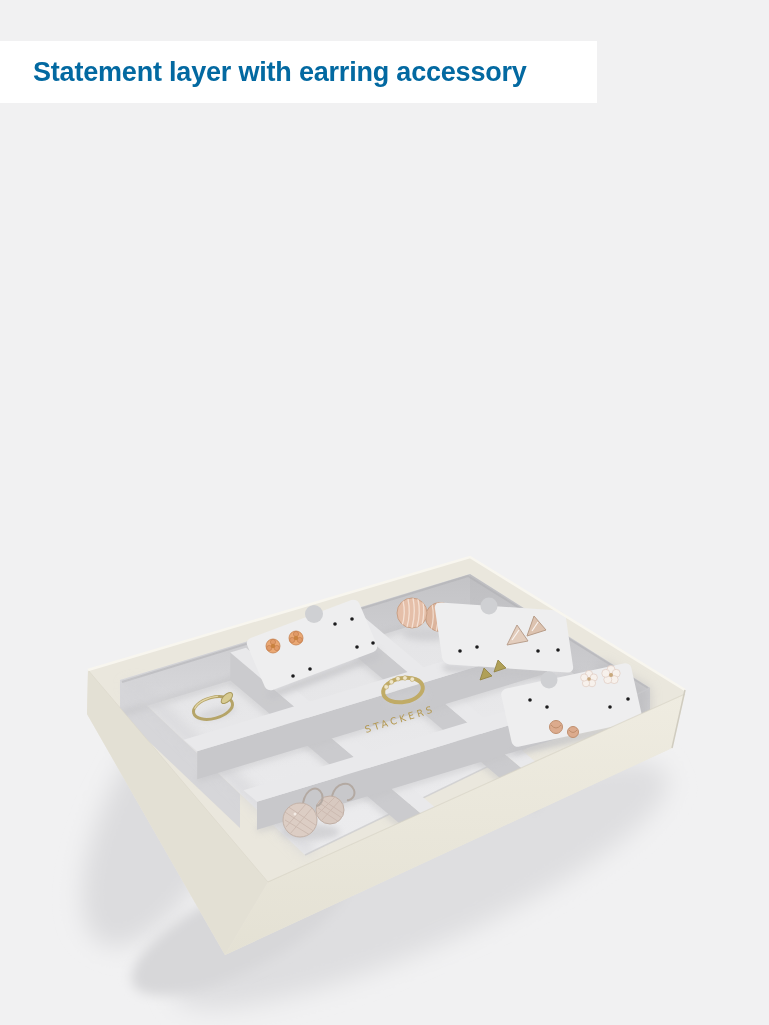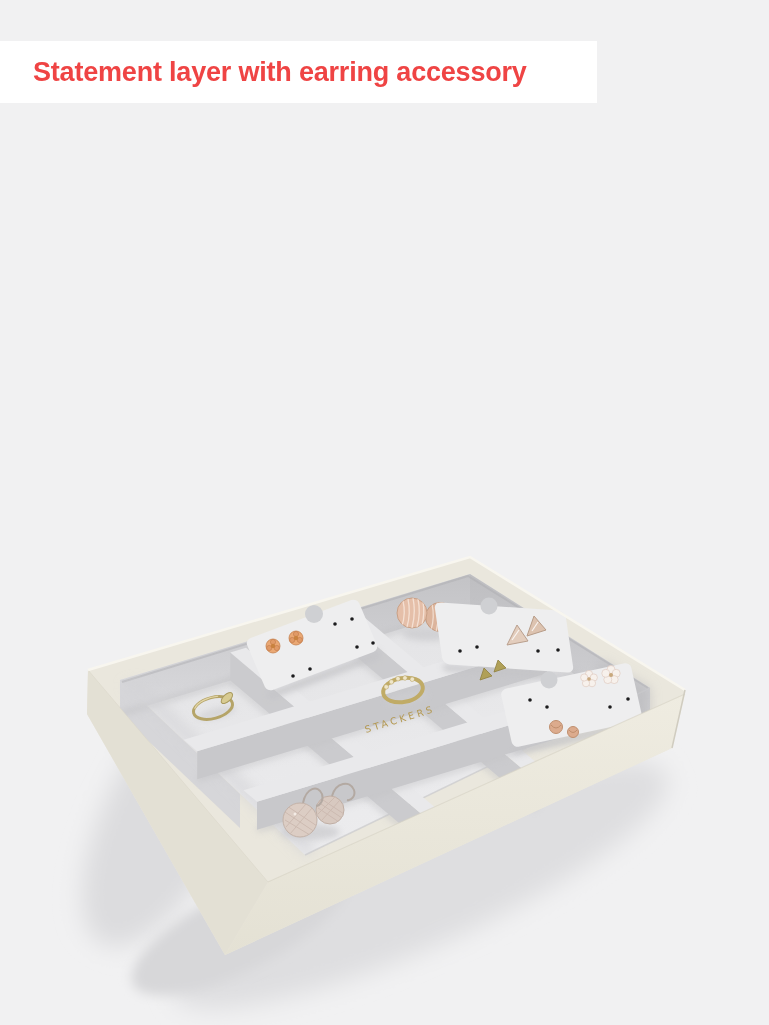--- a/index.html
+++ b/index.html
@@ -7,21 +7,21 @@
     width:769px;height:1025px;overflow:hidden;position:relative;
     background:#f1f1f2;
     font-family:"Liberation Sans", sans-serif;
   }
   .caption-box{
     position:absolute;left:0;top:41px;width:597px;height:62px;
     background:#ffffff;display:flex;align-items:center;box-sizing:border-box;
     padding-left:33px;z-index:5;
   }
   .caption-text{
-    font-size:27px;font-weight:700;color:#ef4444;letter-spacing:-0.2px;white-space:nowrap;
+    font-size:27px;font-weight:700;color:#0369a1;letter-spacing:-0.2px;white-space:nowrap;
   }
   .product-stage{position:absolute;left:0;top:0;width:769px;height:1025px;z-index:1;}
   svg{display:block;}
   .brand-text{
     font-family:"DejaVu Sans", sans-serif;
     font-size:9.5px;letter-spacing:3px;fill:#b3974e;font-weight:400;
   }
 </style>
 </head>
 <body>

